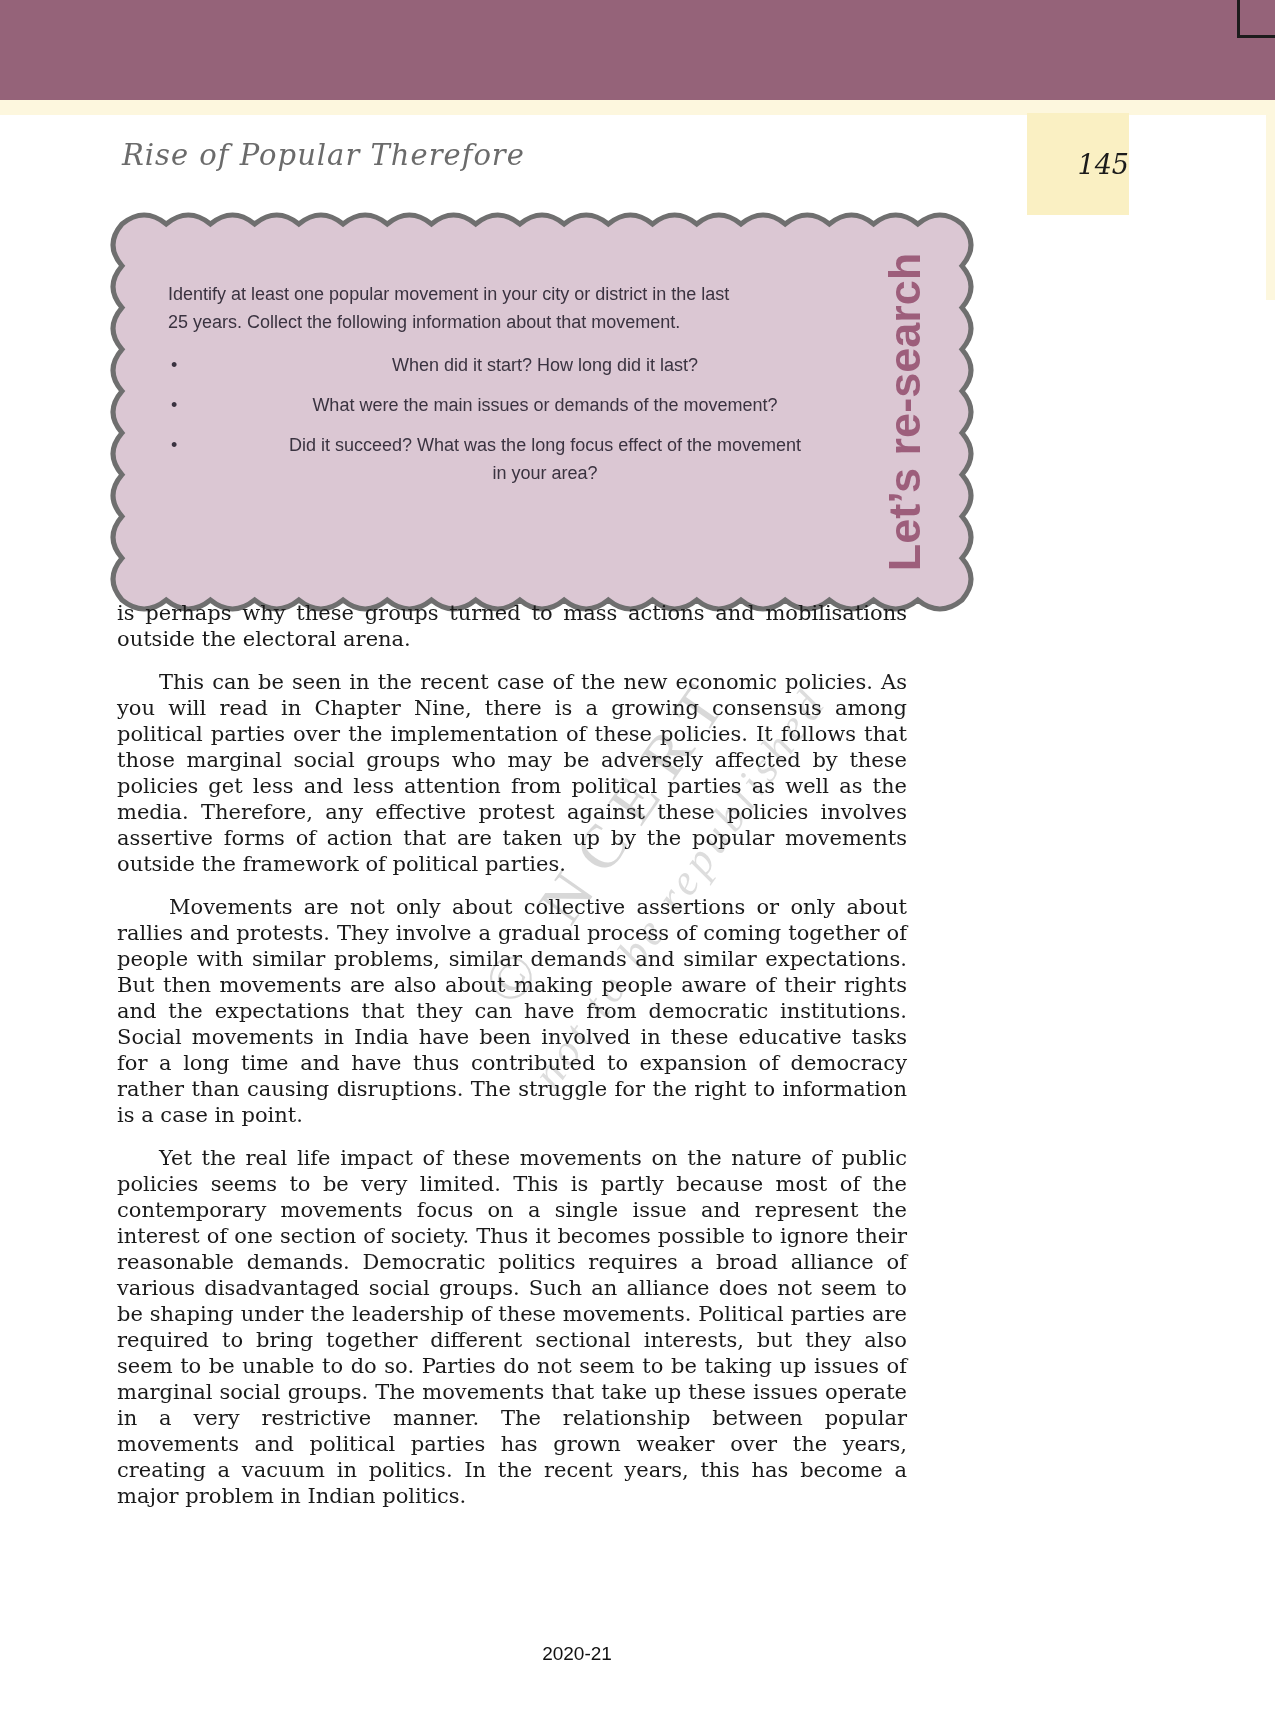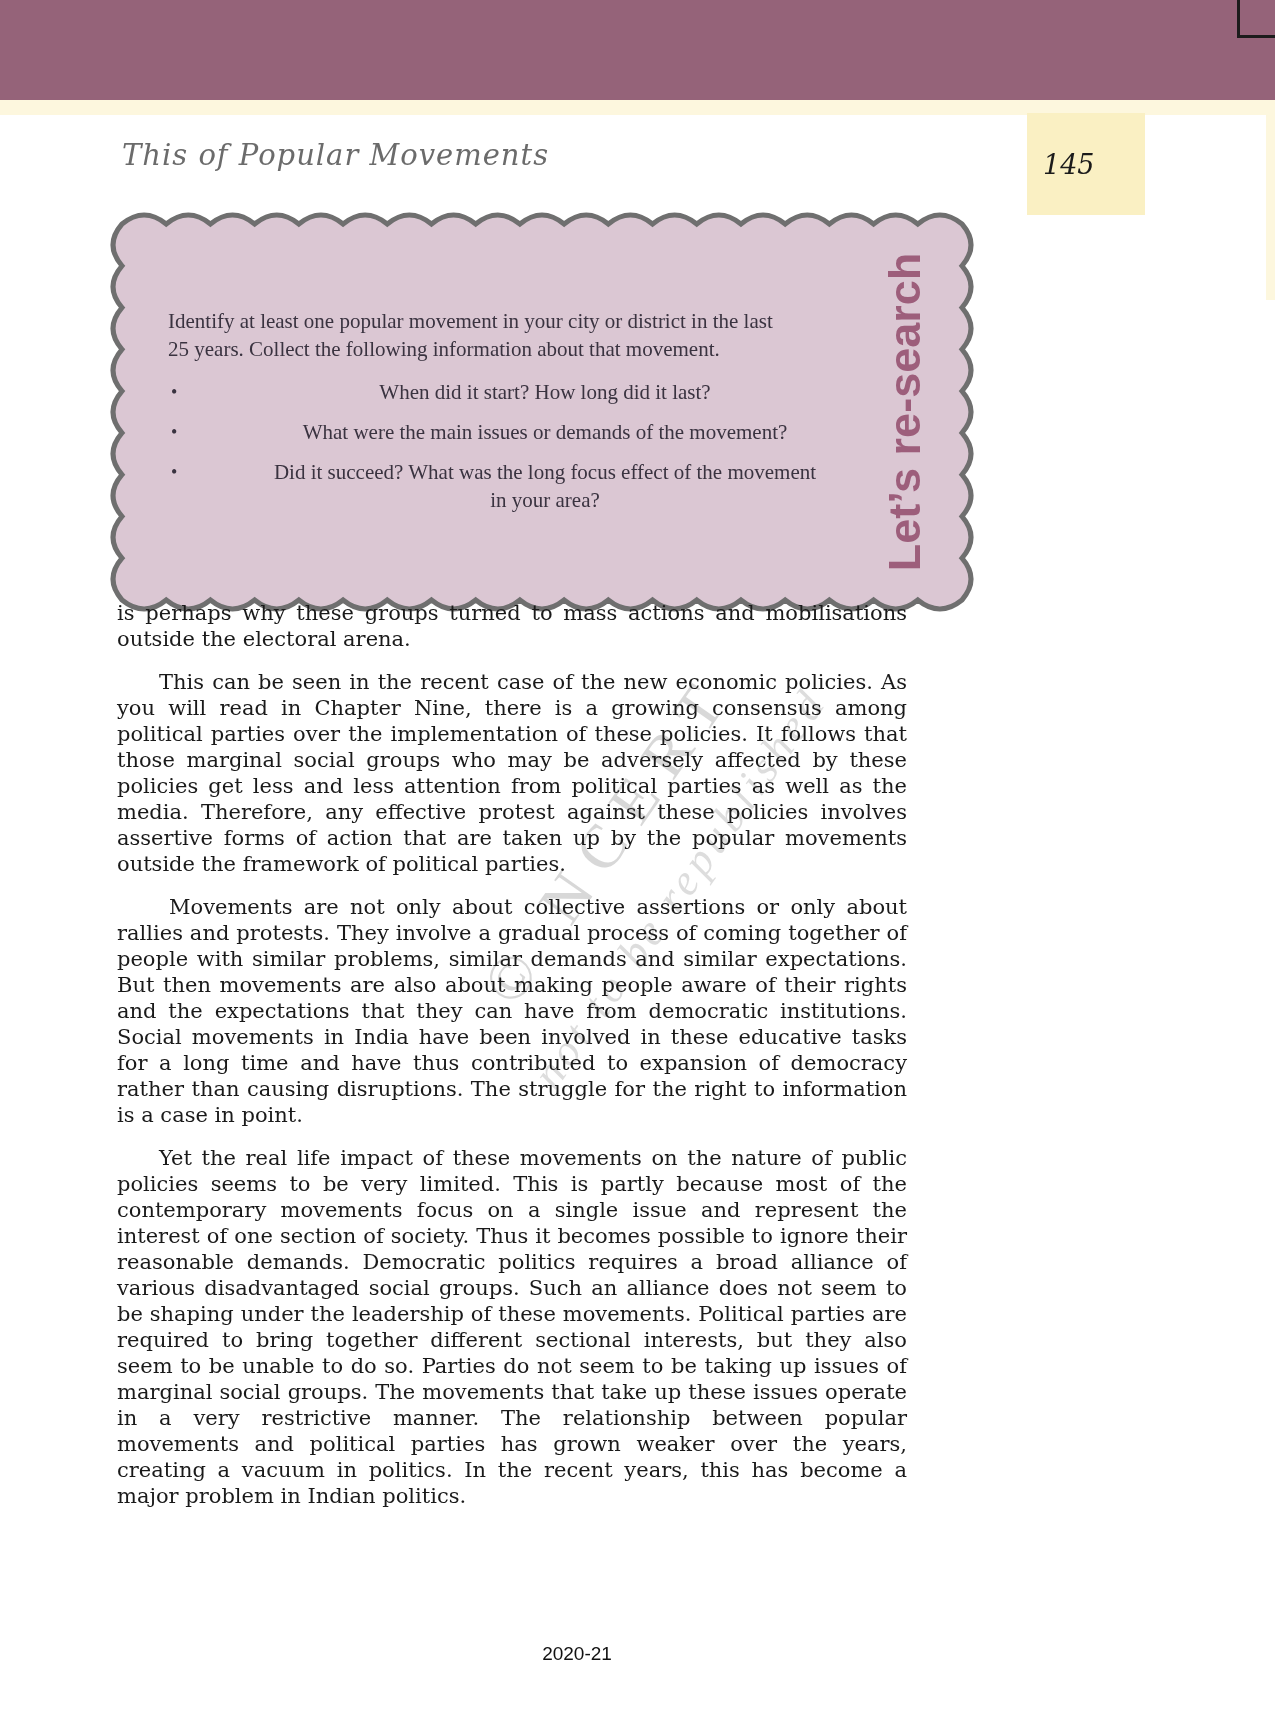--- a/index.html
+++ b/index.html
@@ -26,21 +26,21 @@
   
   .running-head{
     left:122px;top:138px;
     font-family:"DejaVu Serif","Liberation Serif",serif;
     font-style:italic;font-size:29px;color:var(--running-head,#6B6B6B);
     letter-spacing:1px;
   }
   .page-number-tab{
     left:1027px;top:113px;width:102px;height:102px;
     background:var(--page-tab,#FAF0C3);
-    display:flex;align-items:center;justify-content:flex-start;padding-left:16px;
+    display:flex;align-items:center;justify-content:flex-end;
   }
   .page-number-tab span{
     font-style:italic;font-size:27px;color:#1b1b1b;
     font-family:"DejaVu Serif","Liberation Serif",serif;
   }
 
   
   .watermark{
     left:330px;top:590px;width:620px;height:540px;
     display:flex;flex-direction:column;align-items:center;justify-content:center;
@@ -59,22 +59,22 @@
   
   .research-box{left:122px;top:224px;width:840px;height:376px;}
   .scallop-svg{position:absolute;left:0;top:0;overflow:visible;}
   .scallop-svg path{
     fill:var(--box-fill,#DBC7D3);
     stroke:var(--box-border,#6F6F6F);
     stroke-width:5;
   }
   .box-content{
     position:absolute;left:46px;top:56px;width:716px;
-    font-family:Liberation Serif, serif;
-    font-size:21px;line-height:28px;color:var(--box-text,#3A3340);margin-top:27px;
+    font-family:Liberation Sans, sans-serif;
+    font-size:18px;line-height:28px;color:var(--box-text,#3A3340);
   }
   .box-intro{margin:0 0 15px 0;white-space:pre-line;}
   .box-list{list-style:none;margin:0;padding:0;text-align:center;}
   .box-list li{
     position:relative;padding-left:38px;margin-bottom:12px;white-space:pre-line;
   }
   .box-list li::before{
     content:"•";position:absolute;left:3px;top:0;font-size:18px;color:var(--box-text,#3A3340);
   }
   .box-label{
@@ -103,21 +103,21 @@
 </style>
 </head>
 <body>
 
 <div class="abs top-bar">
   <div class="abs corner-mark"></div>
 </div>
 <div class="abs cream-band"></div>
 <div class="abs right-edge-strip"></div>
 
-<div class="abs running-head">This of Popular Movements</div>
+<div class="abs running-head">Rise of Popular Therefore</div>
 <div class="abs page-number-tab">
   <span>145</span>
 </div>
 
 <div class="abs watermark">
   <div class="wm1">© NCERT</div>
   <div class="wm2">not to be republished</div>
 </div>
 
 <div class="abs research-box">

